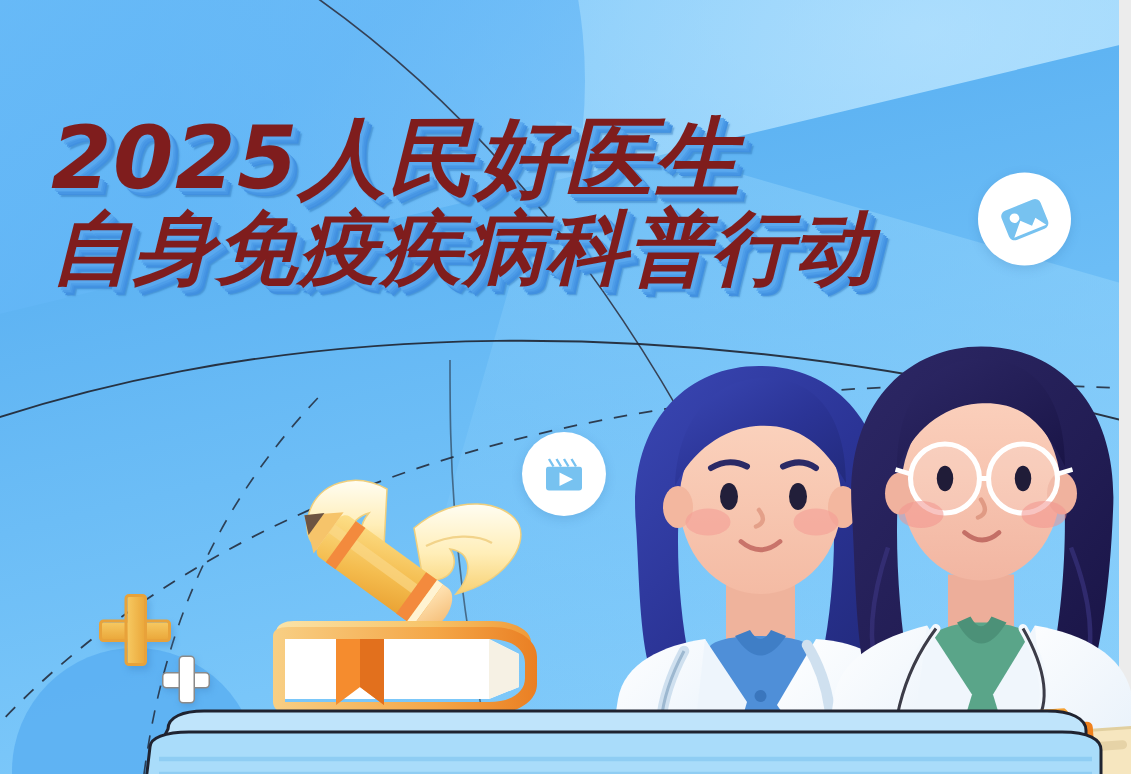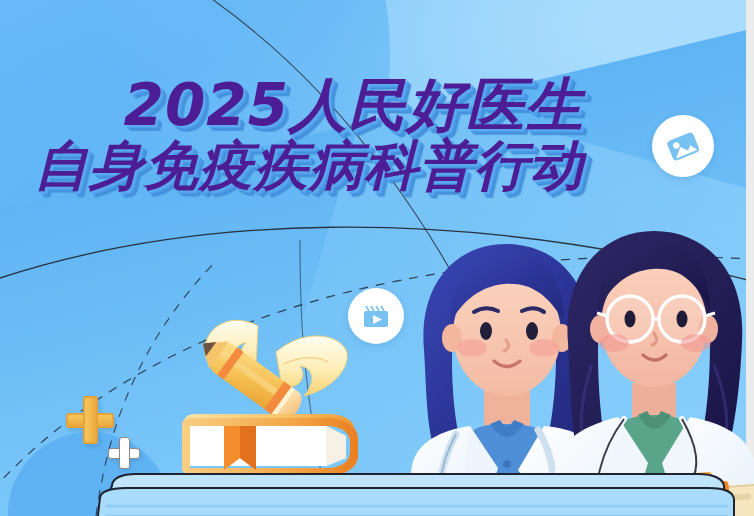--- a/index.html
+++ b/index.html
@@ -52,28 +52,27 @@
   }
 
   svg.lines{position:absolute;inset:0;width:754px;height:516px;overflow:visible;}
 
   
   .headline{
     position:absolute;left:34px;top:78px;z-index:40;
     line-height:.96;
     font-family:"DejaVu Sans","Liberation Sans",sans-serif;
     font-weight:700;
-    color:#4c1d95;
+    color:#7f1d1d;
     font-style:italic;
     letter-spacing:1px;
     text-shadow:
       2px 2px 0 #5aa8ee, 3px 3px 0 #4e9ee9, 4px 4px 0 #4796e4,
       5px 5px 0 #4190e0, 6px 6px 1px rgba(40,110,180,.45);
     white-space:nowrap;
-    text-align:right;
   }
   .hl-1{font-size:58px;display:block;margin-bottom:6px;}
   .hl-2{font-size:54px;display:block;}
 
   
   .badge{
     position:absolute;border-radius:50%;background:#fff;z-index:45;
     display:flex;align-items:center;justify-content:center;
     box-shadow:0 2px 7px rgba(35,90,150,.18);
   }

